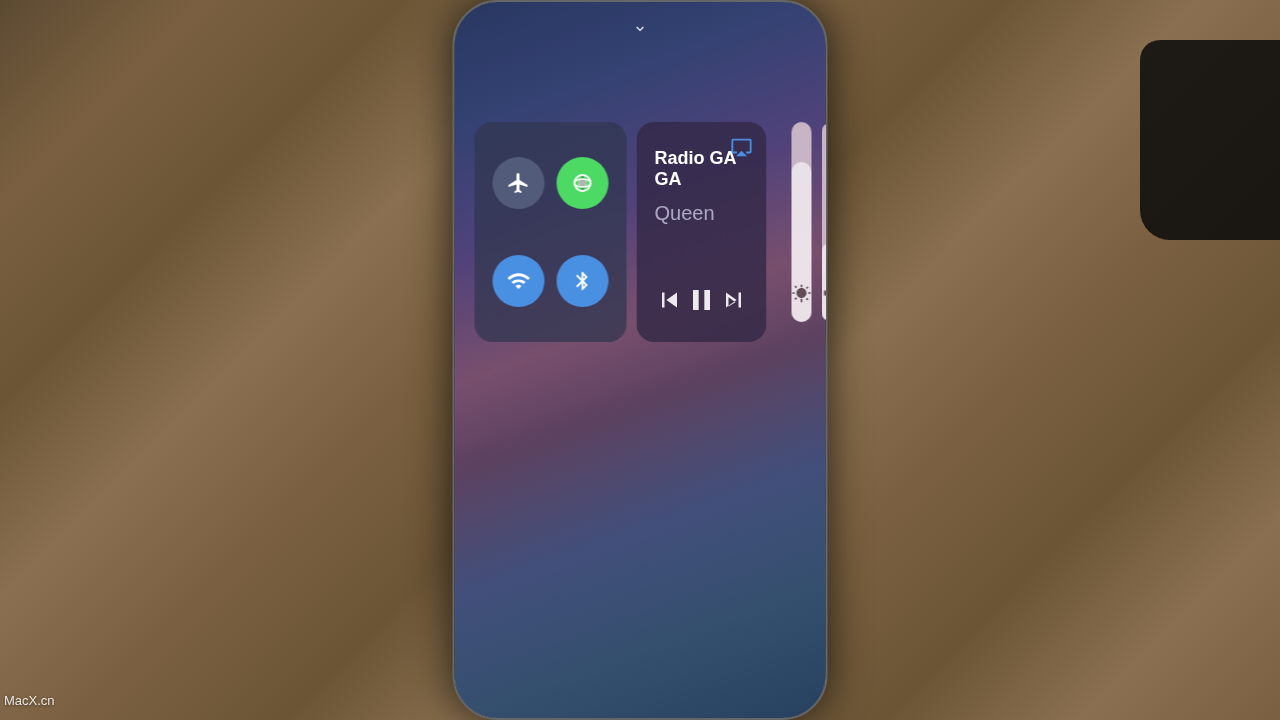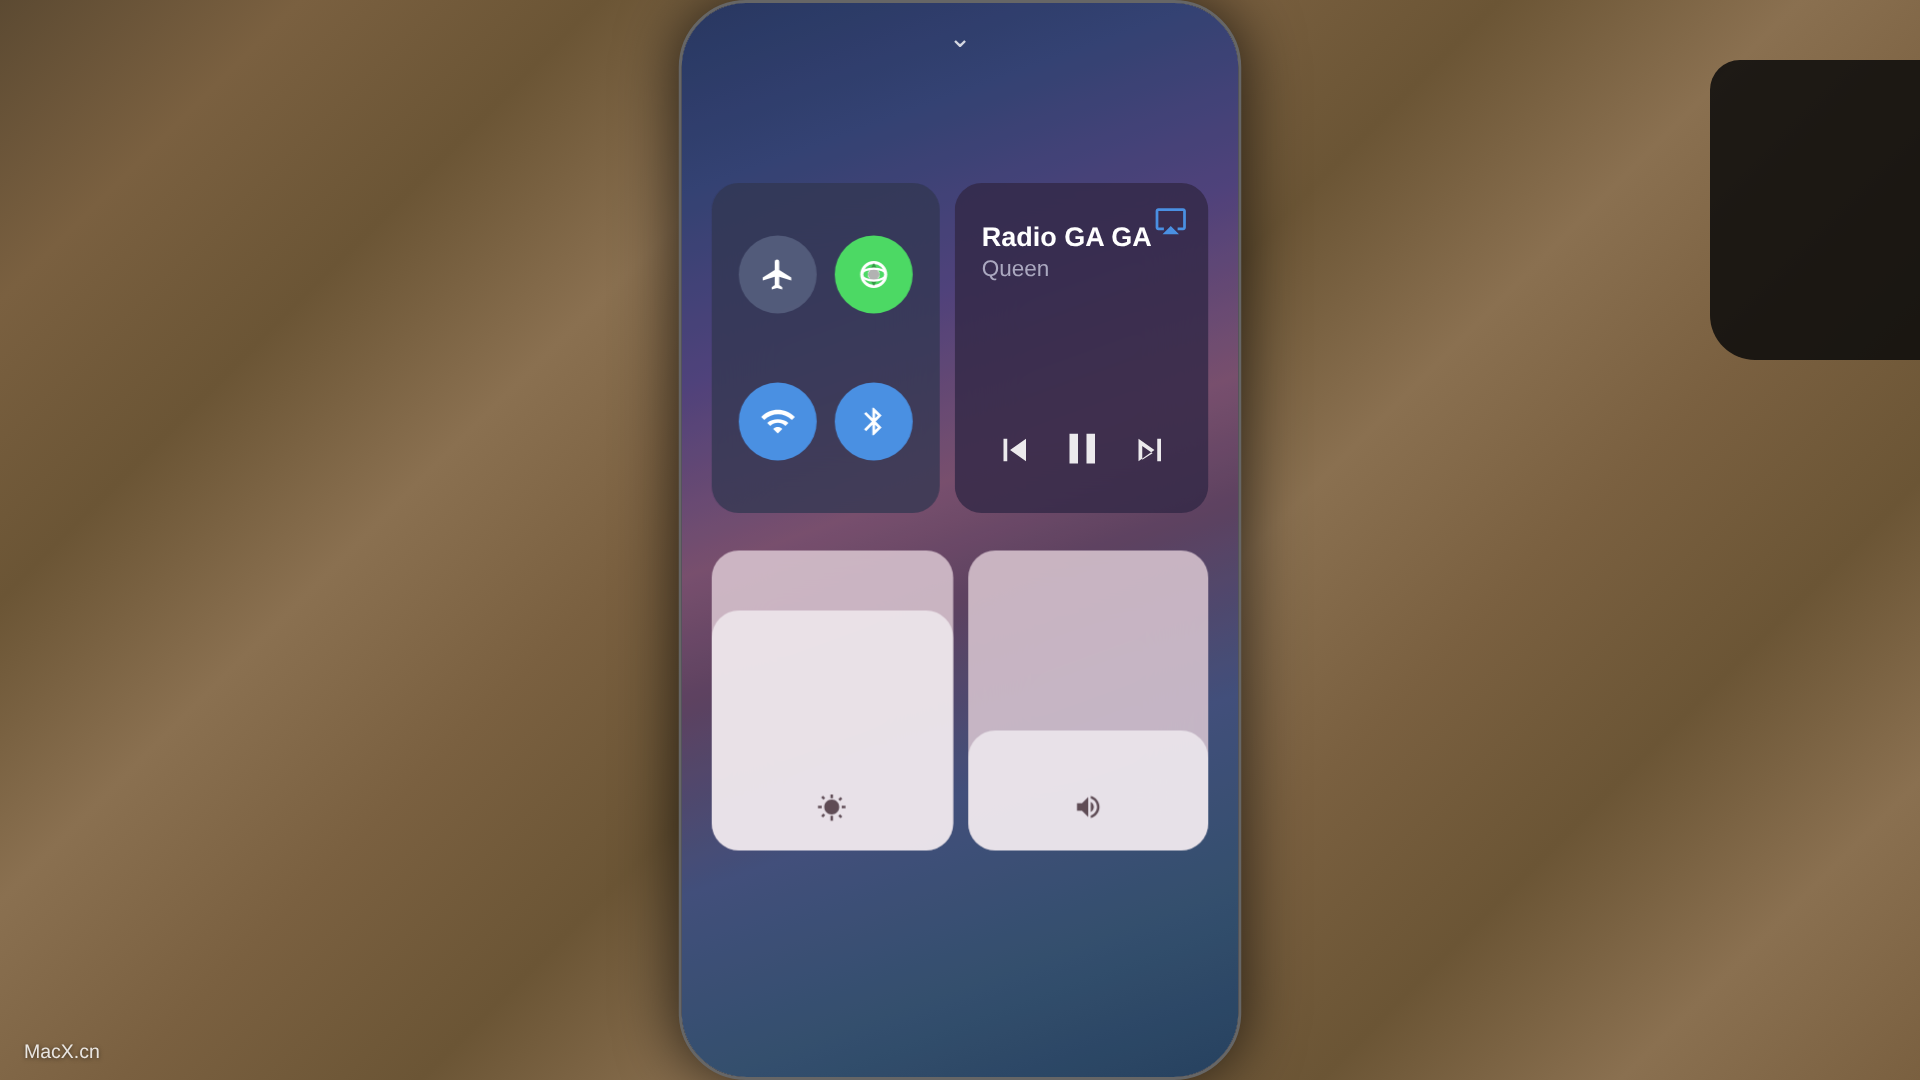--- a/index.html
+++ b/index.html
@@ -80,21 +80,20 @@
       line-height: 1;
     }
 
     
     .control-center {
       position: absolute;
       top: 120px;
       left: 20px;
       right: 20px;
       display: flex;
-      flex-direction: column;
       gap: 25px;
     }
 
     
     .top-row {
       display: flex;
       gap: 10px;
       height: 220px;
     }
 
@@ -149,23 +148,23 @@
     }
 
     .music-title {
       font-size: 18px;
       font-weight: 600;
       color: white;
       margin-top: 8px;
     }
 
     .music-artist {
-      font-size: 15px;
+      font-size: 20px;
       color: rgba(200, 200, 220, 0.8);
-      margin-top: 2px;
+      margin-top: 12px;
     }
 
     .music-controls {
       display: flex;
       align-items: center;
       justify-content: space-around;
       margin-top: auto;
     }
 
     .music-btn {
@@ -253,21 +252,21 @@
       font-size: 18px;
       color: rgba(80, 60, 70, 0.9);
       position: relative;
       z-index: 1;
     }
 
     
     .watermark {
       position: absolute;
       bottom: 12px;
-      left: 16px;
+      left: 4px;
       font-size: 13px;
       font-weight: 500;
       color: rgba(255, 255, 255, 0.85);
       text-shadow: 0 1px 3px rgba(0,0,0,0.5);
     }
 
     
     .dark-object {
       position: absolute;
       right: 0;

